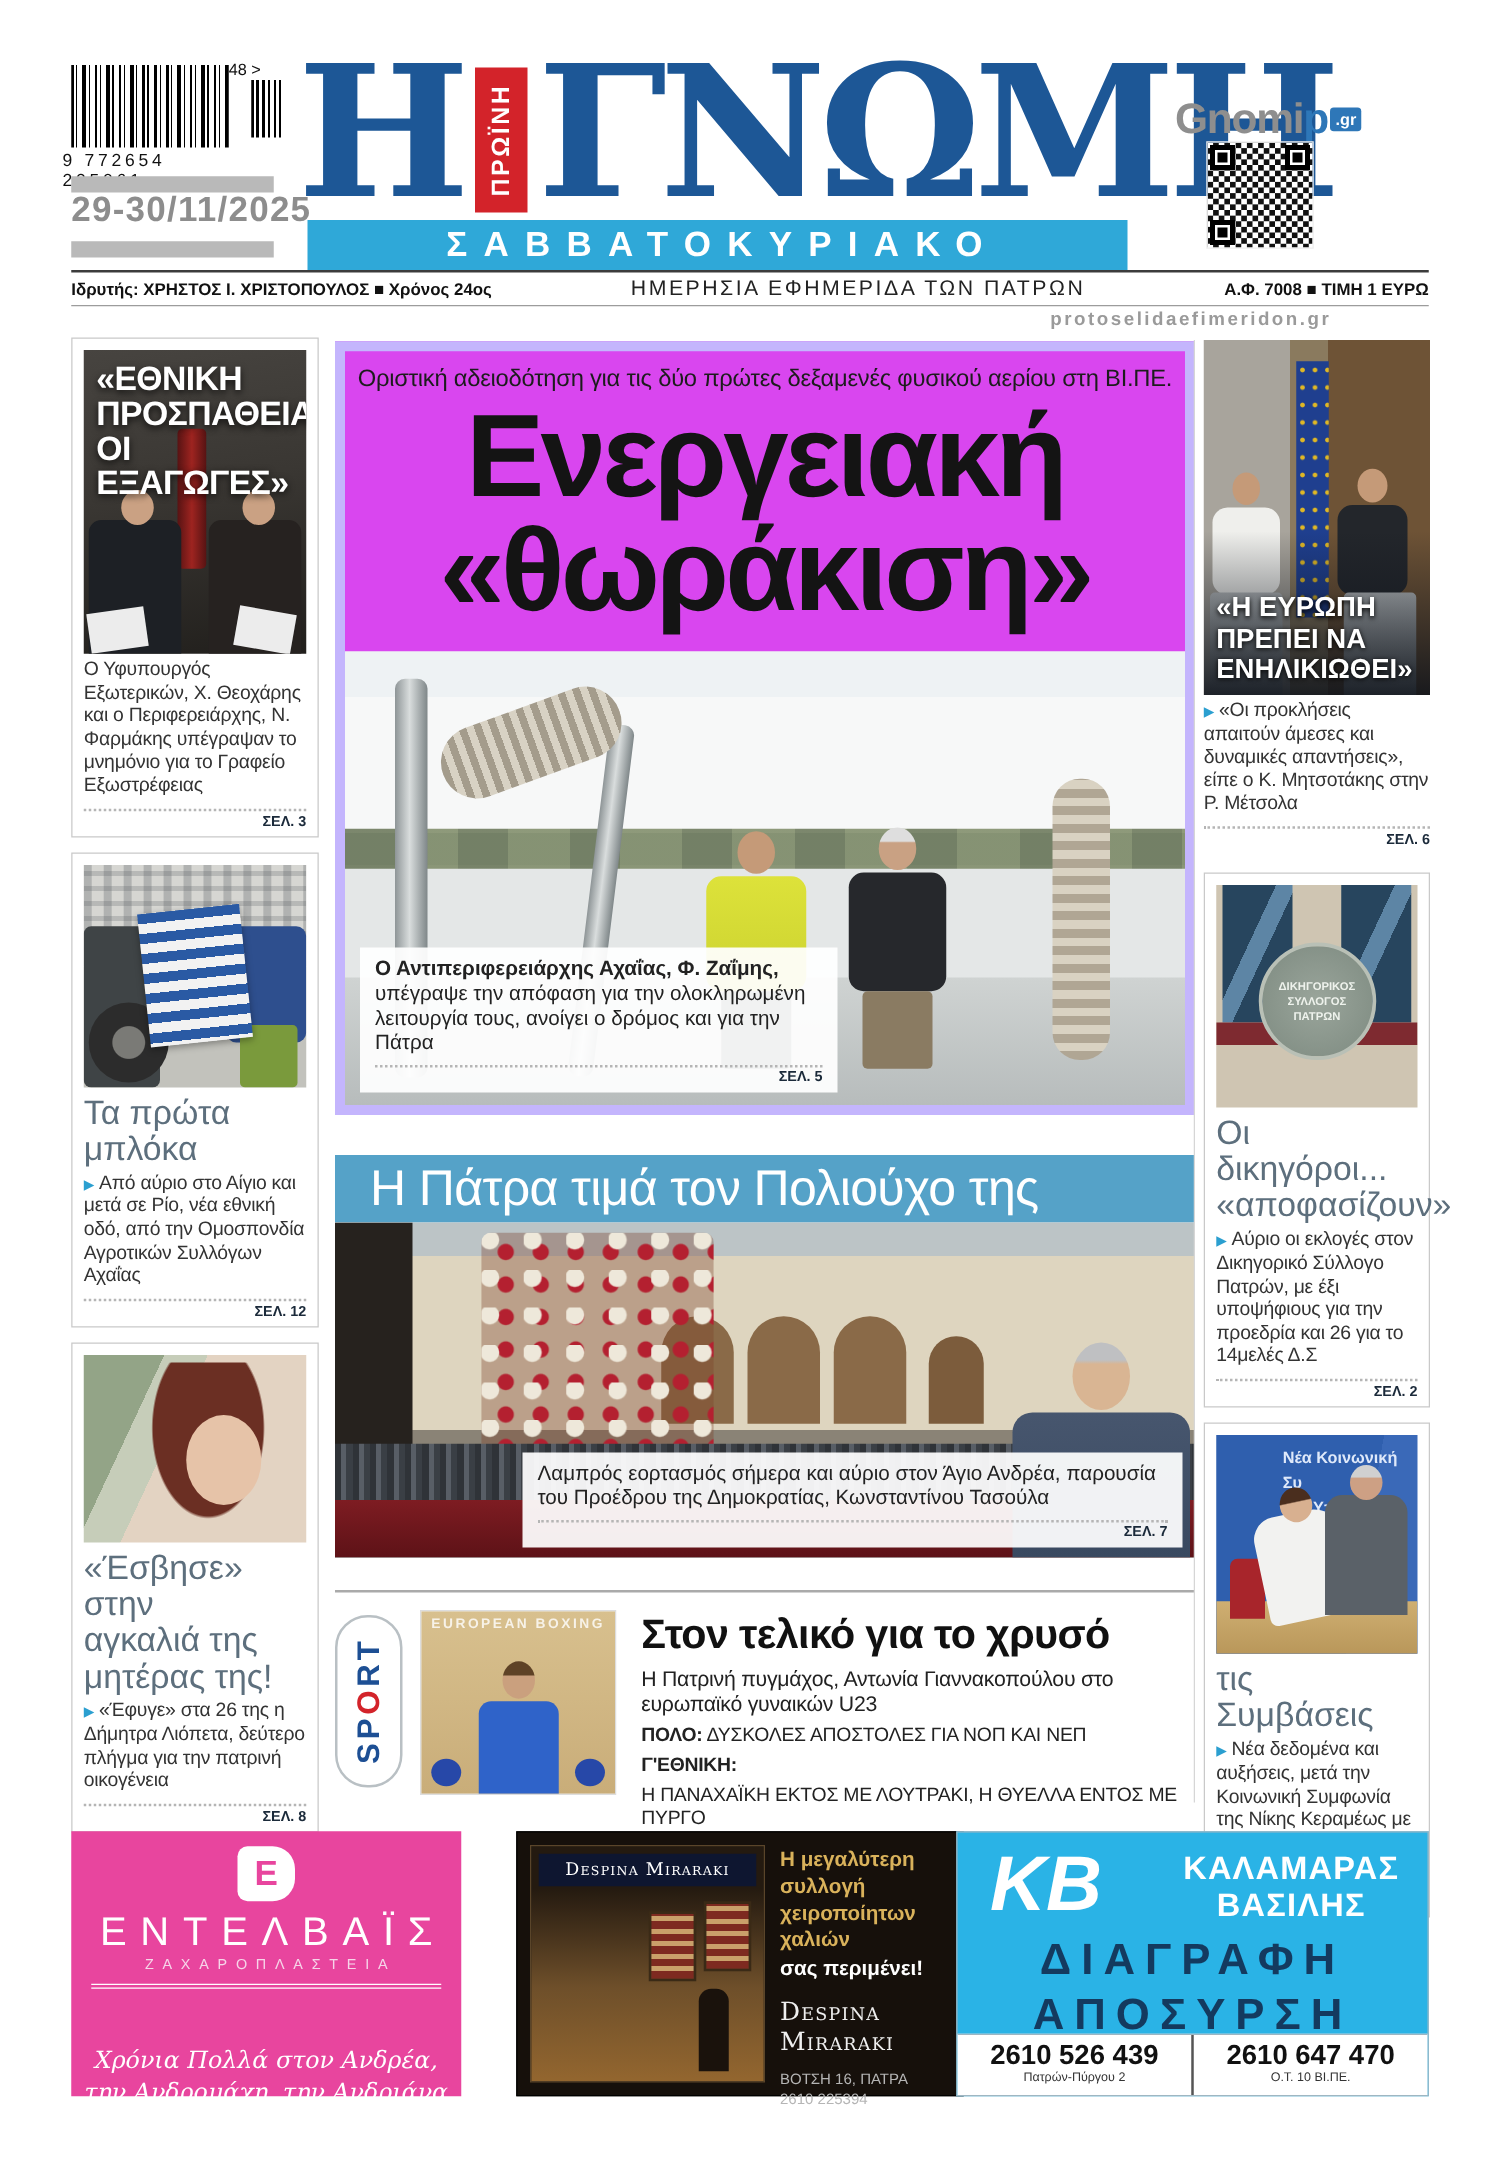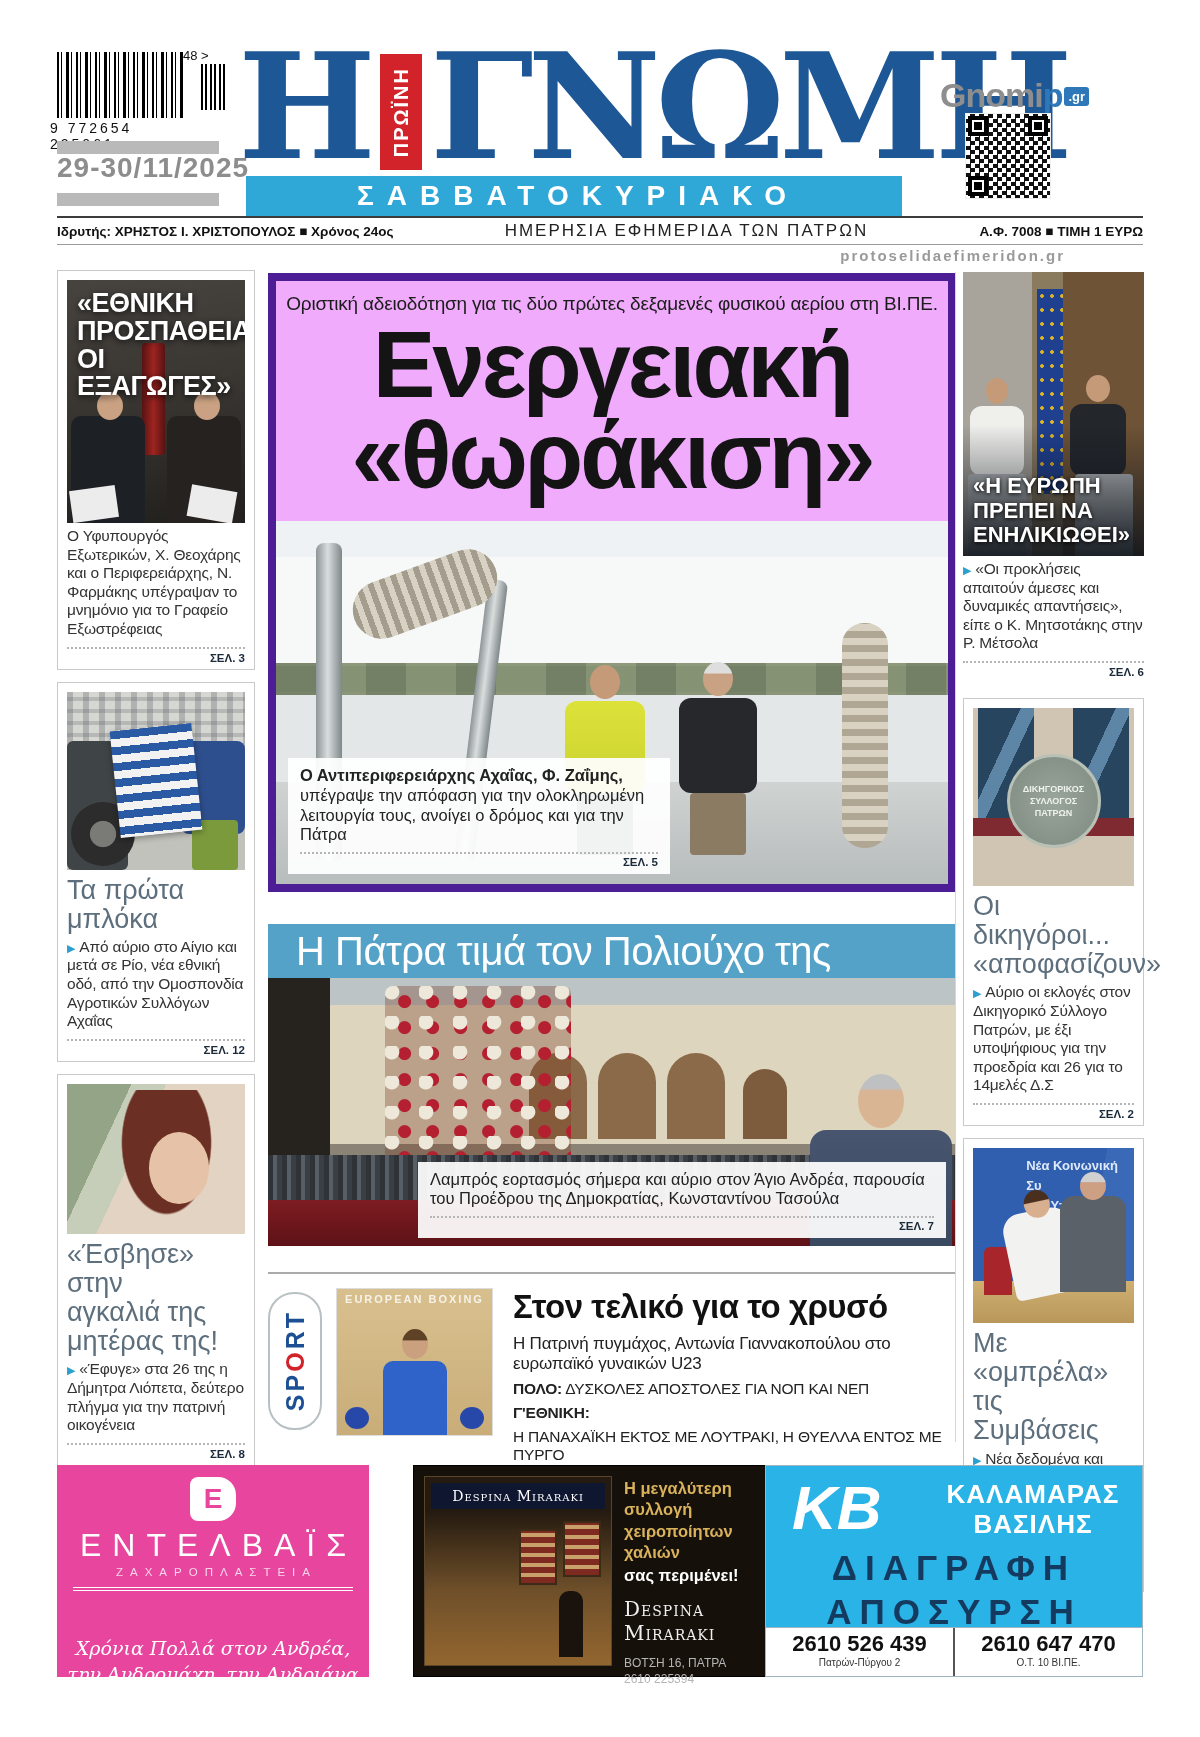--- a/index.html
+++ b/index.html
@@ -75,21 +75,21 @@
   .flag{position:absolute;left:27%;top:20%;width:46%;height:60%;transform:rotate(-6deg);
     background:repeating-linear-gradient(180deg,#2a5aa4 0 8px,#f2f2f2 8px 16px);box-shadow:0 2px 6px rgba(0,0,0,0.35);}
 
   .woman-photo{height:150px;background:linear-gradient(115deg,#93a487 0 26%,#c6cdb9 26% 40%,#e3d3c2 40% 100%);}
   .hair{position:absolute;right:14%;top:4%;width:60%;height:92%;
     background:radial-gradient(ellipse at 50% 38%,#6b2f23 0 58%,transparent 60%);}
   .face{position:absolute;right:20%;top:32%;width:34%;height:48%;border-radius:50%;background:#e6c3a8;}
 
   
   .col-center{position:absolute;left:268px;top:273px;width:688px;}
-  .main-frame{position:relative;height:603px;border:8px solid #4c1d95;background:#f0abfc;overflow:hidden;}
+  .main-frame{position:relative;height:603px;border:8px solid #c4b5fd;background:#d946ef;overflow:hidden;}
   .kicker{position:relative;z-index:2;margin:12px 10px 0;text-align:center;font-size:19px;color:#1c1c1c;letter-spacing:-0.2px;}
   .main-headline{position:relative;z-index:2;text-align:center;font-size:94px;font-weight:800;line-height:0.97;
     letter-spacing:-3px;color:#141414;margin-top:4px;}
   .main-photo{position:absolute;left:0;right:0;bottom:0;top:240px;z-index:1;
     background:linear-gradient(#eef2f4 0 10%,#f7f8f8 10% 40%,#cdd4d6 40% 47%,#e4e7e7 47% 100%);}
   .trees{position:absolute;top:39%;left:0;right:0;height:9%;opacity:.8;
     background:repeating-linear-gradient(90deg,#5d6b4a 0 40px,#74825b 40px 90px);}
   .ground{position:absolute;bottom:0;height:28%;left:0;right:0;background:linear-gradient(#cfd3d2,#b7bcbc);}
   .pipe{position:absolute;background:linear-gradient(90deg,#8e9597,#d9dddd 45%,#7f8789);border-radius:8px;}
   .pipe1{left:6%;top:6%;width:26px;height:88%;}
@@ -451,21 +451,20 @@
           <div>Νέα Κοινωνική Συ</div>
           <div>του Υπουργείου Ερ</div>
           <div>και των Ε...ν Κ</div>
         </div>
         <span class="ctable"></span>
         <span class="chair"></span>
         <span class="wom2"></span>
         <span class="man3"></span>
       </div>
       <div class="s-headline">
-        <div>Με «ομπρέλα»</div>
         <div>τις Συμβάσεις</div>
       </div>
       <div class="summary"><span class="bullet">▶</span><span>Νέα δεδομένα και αυξήσεις, μετά την Κοινωνική Συμφωνία της Νίκης Κεραμέως με τους Κοινωνικούς Εταίρους</span></div>
       <div class="dotted"></div>
       <div class="pref">ΣΕΛ. 10</div>
     </div>
   </div>
 
   <div class="ad-pink">
     <div class="e-logo">Ε</div>

